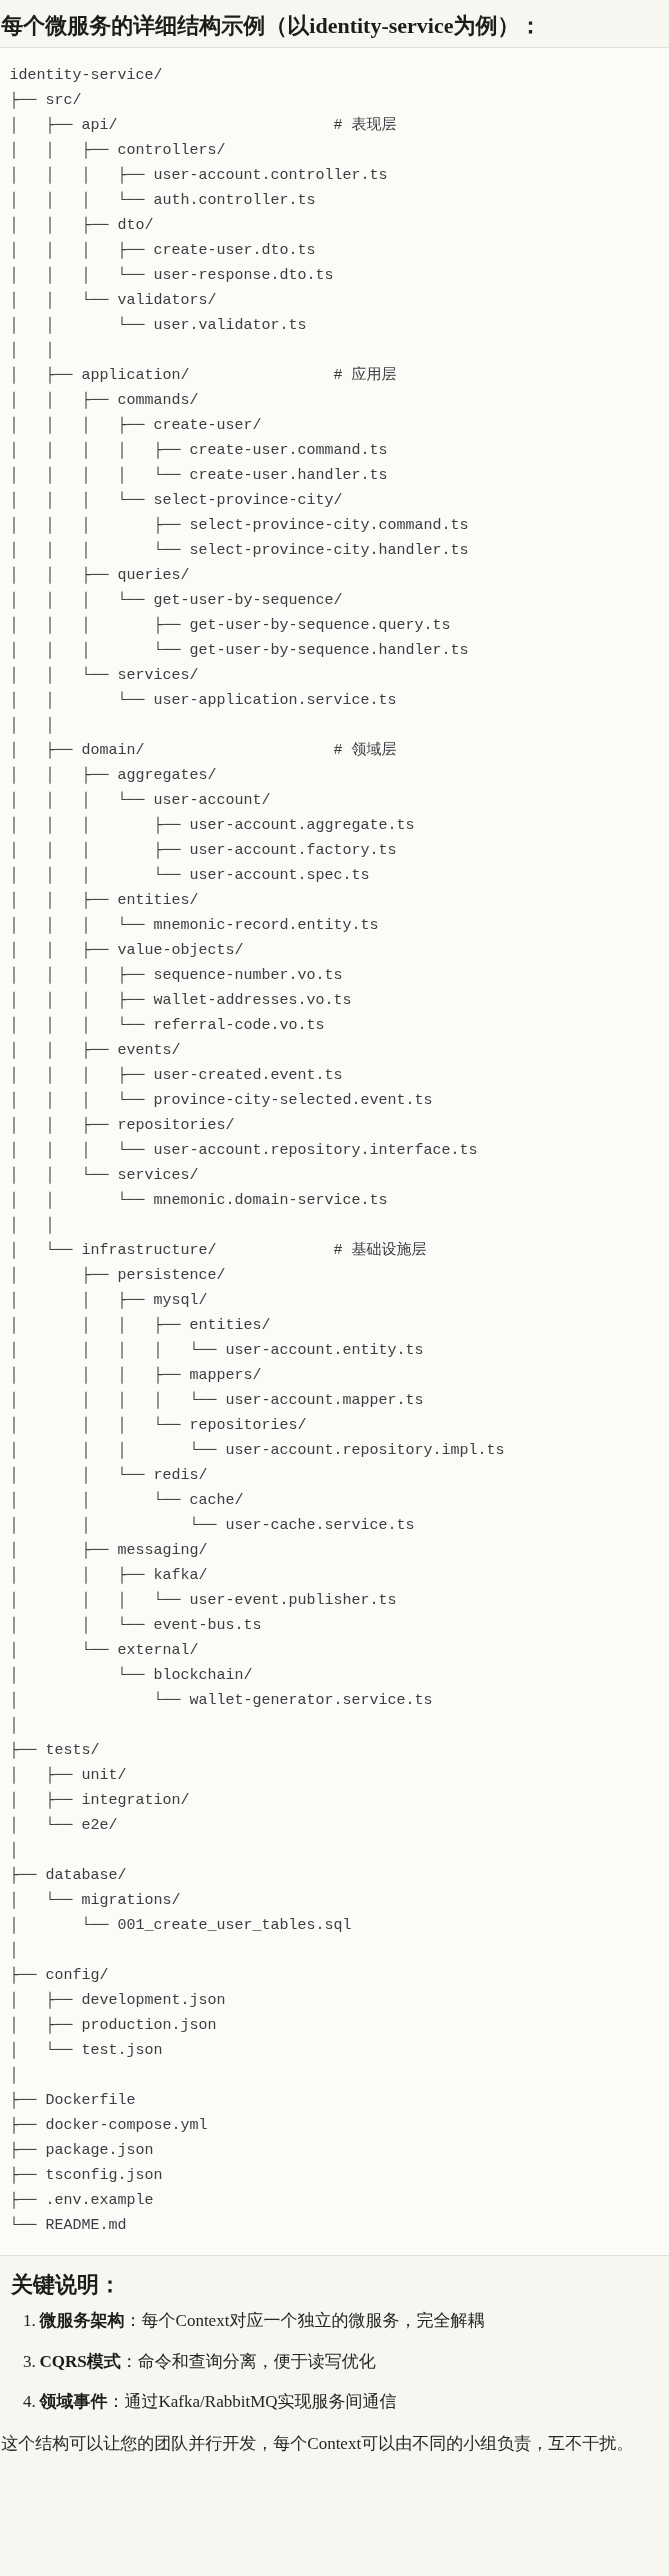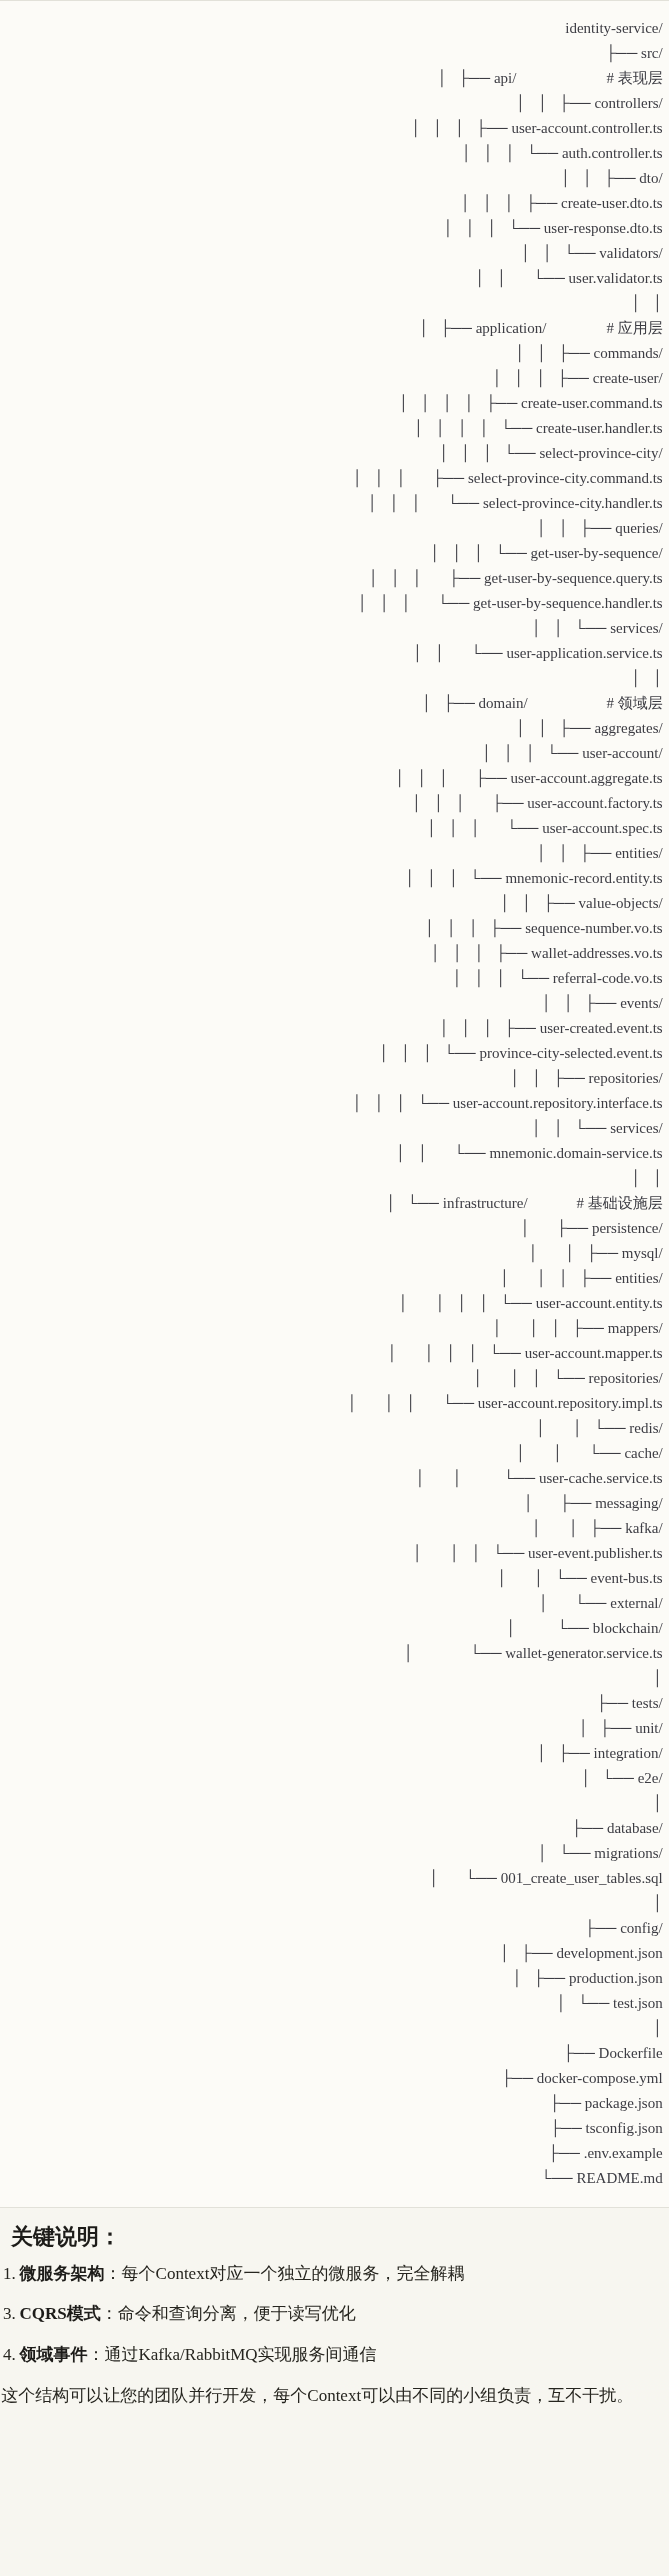--- a/index.html
+++ b/index.html
@@ -28,60 +28,60 @@
     line-height:31px;
     font-weight:700;
     color:var(--heading-text);
   }
   pre.tree{
     margin:0;
     border-top:1.3px solid var(--divider);
     border-bottom:1.3px solid var(--divider);
     background:var(--code-background);
     padding:15px 6.3px 16.3px 9.4px;
-    font-family:Liberation Serif, serif;
+    font-family:Liberation Mono, monospace;
     font-size:15px;
     line-height:25px;
     color:var(--code-text);
     white-space:pre;
     box-sizing:border-box;
     overflow:hidden;
-    text-align:right;
   }
   pre.tree code{font-family:inherit;}
   .notes-heading{
     margin:13px 0 8.8px 0;
     padding-left:11px;
     font-size:22px;
     line-height:31px;
     font-weight:700;
     color:var(--heading-text);
   }
   .notes-list{margin:0;padding:0;list-style:none;}
   .note-item{
-    padding-left:3px;
+    padding-left:23px;
     margin:0 0 14.4px 0;
     font-size:17px;
     line-height:26px;
     white-space:nowrap;
   }
   .note-num{margin-right:3.8px;}
   .note-label{font-weight:700;color:var(--heading-text);}
   .closing-paragraph{
     margin:10.6px 0 0 0;
     padding:0 3.8px 0 1.3px;
     font-size:17px;
     line-height:27px;
   }
 </style>
 </head>
 <body>
 
 <div class="doc">
 
+  <h3 class="doc-title">每个微服务的详细结构示例（以identity-service为例）：</h3>
 
   <pre class="tree"><code>identity-service/
 ├── src/
 │   ├── api/                        # 表现层
 │   │   ├── controllers/
 │   │   │   ├── user-account.controller.ts
 │   │   │   └── auth.controller.ts
 │   │   ├── dto/
 │   │   │   ├── create-user.dto.ts
 │   │   │   └── user-response.dto.ts

